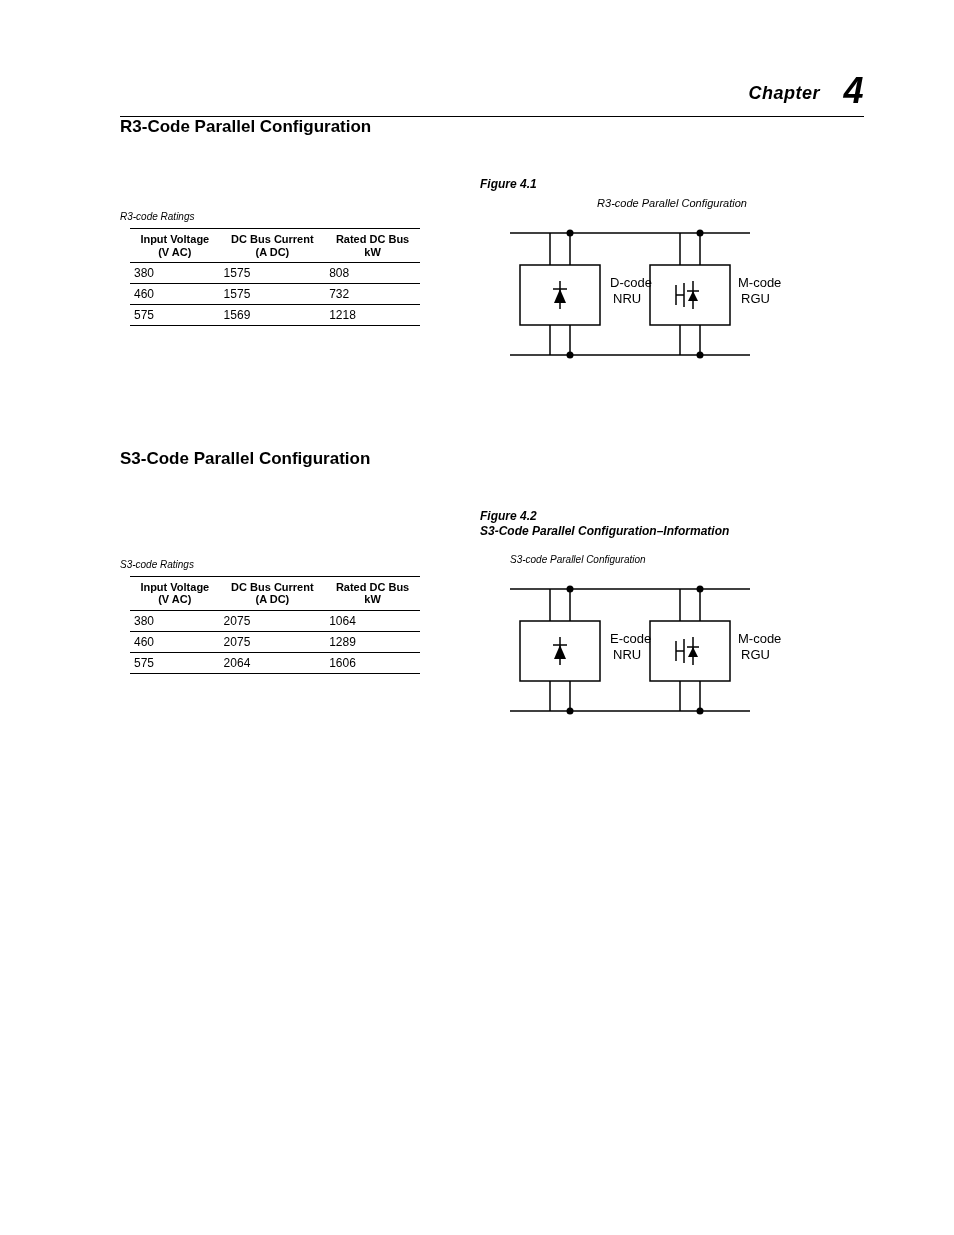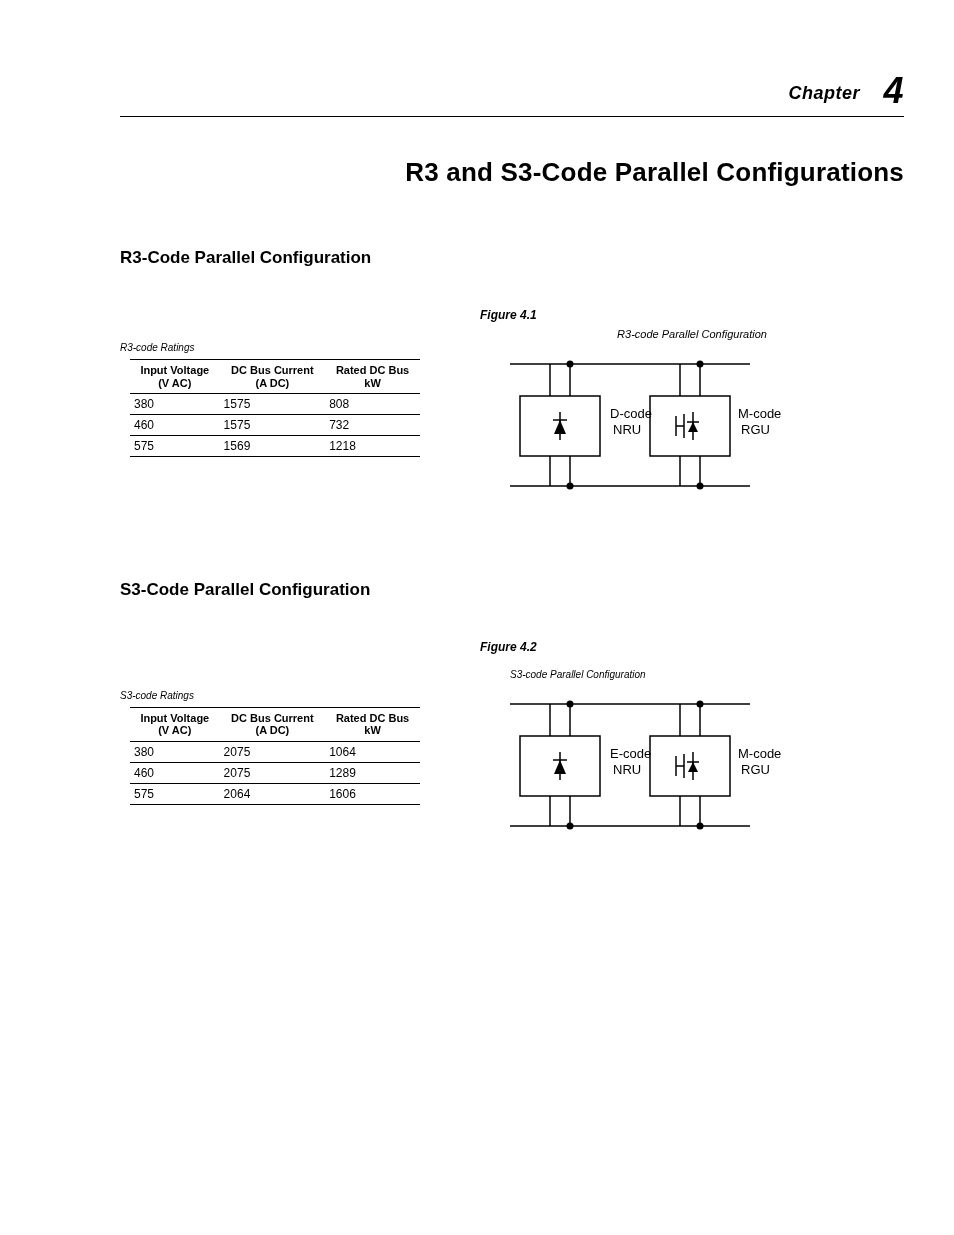--- a/index.html
+++ b/index.html
@@ -4,21 +4,21 @@
 <style>
   body{
     margin:0;
     background:#fff;
     font-family:Arial,Helvetica,sans-serif;
     color:#000;
   }
   .page{
     width:954px;
     height:1235px;
-    padding:70px 50px 0 120px;
+    padding:70px 90px 0 120px;
     box-sizing:border-box;
     position:relative;
   }
   .chapter-line{
     text-align:right;
     font-family:"Arial Black","Arial Bold",Arial,sans-serif;
     font-weight:900;
     font-style:italic;
     font-size:18px;
     padding-bottom:4px;
@@ -101,21 +101,20 @@
 </style>
 </head>
 <body>
 
 <div class="page">
   <div class="chapter-line">
     <span>Chapter</span>
     <span class="num">4</span>
   </div>
 
-  <h1 class="title">R3 and S3-Code Parallel Configurations</h1>
 
   <h2 class="section">R3-Code Parallel Configuration</h2>
   <div class="block">
     <div class="left">
       <div style="height:34px"></div>
       <div class="caption">R3-code Ratings</div>
       <table class="ratings">
         <thead>
             <tr>
           <th><span>Input Voltage</span><br><span>(V AC)</span></th>
@@ -219,20 +218,21 @@
           <tr>
               <td>575</td>
               <td>2064</td>
               <td>1606</td>
             </tr>
         </tbody>
       </table>
     </div>
     <div class="right">
       <div class="figlbl">Figure 4.2</div>
+      <div class="figlbl">S3-Code Parallel Configuration–Information</div>
       <div style="height:14px"></div>
       <div class="caption" style="text-align:left;margin-left:30px">S3-code Parallel Configuration</div>
       <div class="diagram">
         <svg width="340" height="160" viewBox="0 0 340 160">
           <line x1="30" y1="18" x2="270" y2="18" stroke="#000" stroke-width="1.5"></line>
           <circle cx="90" cy="18" r="3.5" fill="#000"></circle>
           <circle cx="220" cy="18" r="3.5" fill="#000"></circle>
           <line x1="70" y1="18" x2="70" y2="50" stroke="#000" stroke-width="1.5"></line>
           <line x1="90" y1="18" x2="90" y2="50" stroke="#000" stroke-width="1.5"></line>
           <line x1="200" y1="18" x2="200" y2="50" stroke="#000" stroke-width="1.5"></line>

